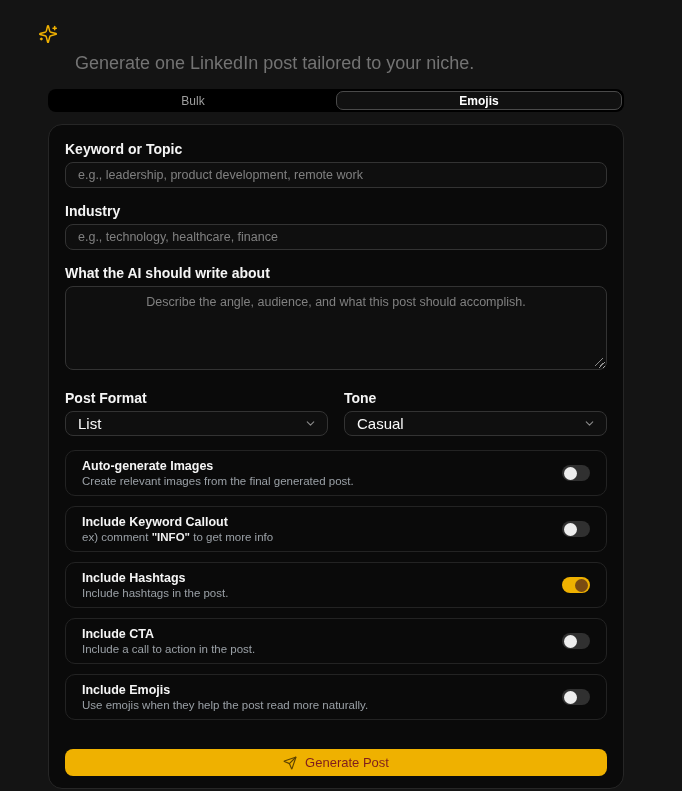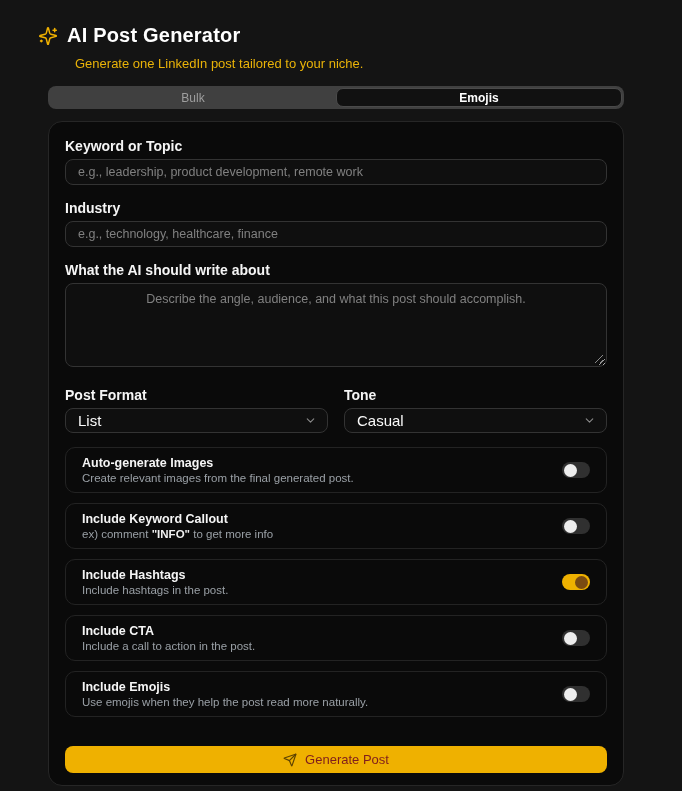--- a/index.html
+++ b/index.html
@@ -10,28 +10,28 @@
     color:#fafafa;
     -webkit-font-smoothing:antialiased;
   }
   .page { padding-top:24px; }
 
   
   .header { padding-left:38px; padding-right:38px; }
   .title-row { display:flex; align-items:center; gap:9px; }
   .title-row svg { flex:0 0 auto; }
   .page-title { font-size:20px; font-weight:700; color:#ffffff; letter-spacing:.2px; }
-  .subtitle { margin-top:9px; margin-left:37px; font-size:13px; color:#eab308; }
+  .subtitle { margin-top:9px; margin-left:37px; font-size:18px; color:#737373; }
 
   
   .main-col { width:576px; margin-left:48px; margin-top:15px; }
 
   
   .tabs {
-    display:flex; background:#404040; border-radius:8px;
+    display:flex; background:#000000; border-radius:8px;
     padding:2px; height:23px; align-items:stretch;
   }
   .tab {
     flex:1 1 0; display:flex; align-items:center; justify-content:center;
     font-size:12px; font-weight:500; color:#9e9e9e; border-radius:7px;
     border:1px solid transparent; cursor:default;
   }
   .tab.on {
     background:#111111; border-color:#4a4a4a; color:#ffffff; font-weight:700;
   }
@@ -109,21 +109,20 @@
 
   <div class="header">
     <div class="title-row">
       <svg width="20" height="20" viewBox="0 0 24 24" fill="none" stroke="#f0b100" stroke-width="1.8" stroke-linecap="round" stroke-linejoin="round">
         <path d="M9.937 15.5A2 2 0 0 0 8.5 14.063l-6.135-1.582a.5.5 0 0 1 0-.962L8.5 9.936A2 2 0 0 0 9.937 8.5l1.582-6.135a.5.5 0 0 1 .963 0L14.063 8.5A2 2 0 0 0 15.5 9.937l6.135 1.581a.5.5 0 0 1 0 .964L15.5 14.063a2 2 0 0 0-1.437 1.437l-1.582 6.135a.5.5 0 0 1-.963 0z"></path>
         <path d="M20 3v4"></path>
           <path d="M22 5h-4"></path>
           <path d="M4 17v2"></path>
           <path d="M5 18H3"></path>
       </svg>
-      <span class="page-title">AI Post Generator</span>
     </div>
     <div class="subtitle">Generate one LinkedIn post tailored to your niche.</div>
   </div>
 
   <div class="main-col">
 
     <div class="tabs">
       <div class="tab">Bulk</div>
       <div class="tab on">Emojis</div>
     </div>

